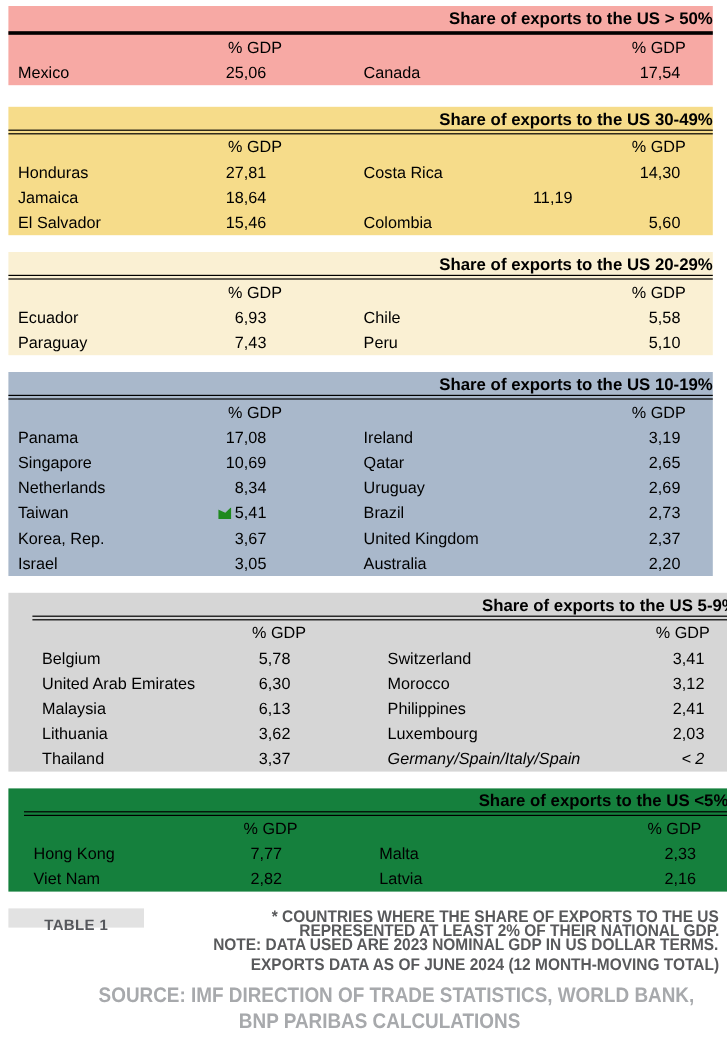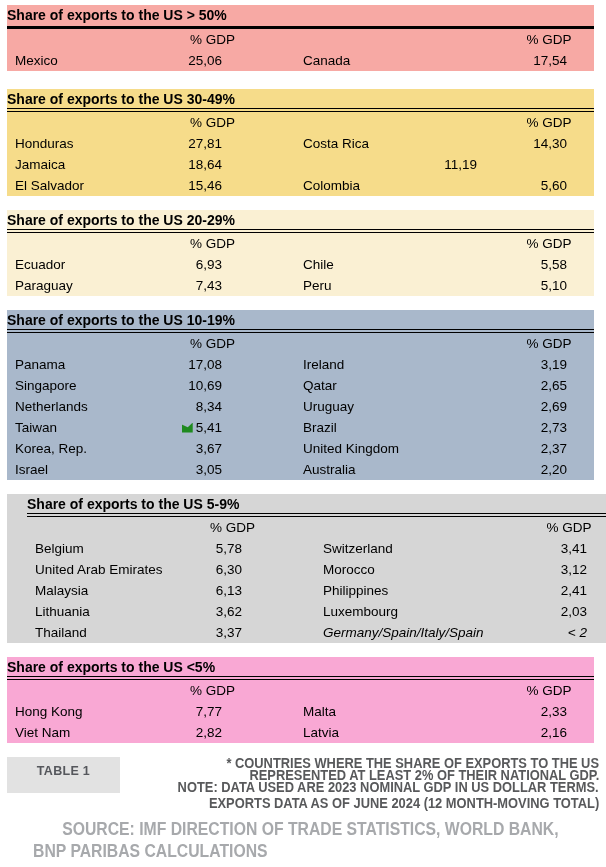--- a/index.html
+++ b/index.html
@@ -5,21 +5,21 @@
   html,body{margin:0;padding:0;}
   body{
     width:606px;height:867px;background:#ffffff;
     font-family:"Liberation Sans",sans-serif;color:#000;
     overflow:hidden;
   }
   .wrap{padding:5px 7px 0 7px;}
   .section{width:587px;margin-bottom:14px;}
   .section:first-child{margin-bottom:18px;}
   .sec-title{
-    height:23px;line-height:21px;text-align:left;font-weight:bold;
+    height:23px;line-height:21px;text-align:right;font-weight:bold;
     font-size:14px;border-bottom:4px double #000;box-sizing:border-box;
   }
   .sec-title.single{border-bottom:3px solid #000;height:24px;line-height:21px;}
   .grid-row{
     display:grid;grid-template-columns:148px 115px 234px 90px;
     height:21px;line-height:21px;font-size:13.5px;
   }
   .cell{white-space:nowrap;overflow:visible;}
   .country1{padding-left:8px;text-align:left;}
   .country2{padding-left:33px;text-align:left;}
@@ -27,30 +27,30 @@
   .val2{text-align:right;padding-right:27px;}
   .hdr{text-align:center;font-weight:normal;}
   .italic{font-style:italic;}
   .flag-icon{
     display:inline-block;width:11px;height:10px;margin-right:3px;
     background:#1F8A1F;
     clip-path:polygon(0 100%, 0 20%, 55% 48%, 100% 0, 100% 100%, 55% 100%);
   }
   .footer{display:flex;align-items:flex-start;margin-top:7px;}
   .table-label{
-    width:113px;height:36px;background:#E2E2E2;color:#55575C;
+    width:113px;height:16px;background:#E2E2E2;color:#55575C;
     font-weight:bold;font-size:12.5px;text-align:center;line-height:28px;
     letter-spacing:0.3px;flex-shrink:0;
   }
   .notes{flex:1;text-align:right;color:#58595B;font-size:14px;font-weight:bold;line-height:12px;}
   .note-line{display:inline-block;transform:scaleX(0.92);transform-origin:100% 50%;white-space:nowrap;}
   .note-line-wrap{display:block;}
   .note-gap{margin-top:4px;}
   .source{
-    text-align:left;color:#A7A9AC;font-size:17.5px;font-weight:bold;
+    text-align:center;color:#A7A9AC;font-size:17.5px;font-weight:bold;
     line-height:22px;margin-top:9px;
   }
   .source-line{display:inline-block;transform:scaleX(0.9);transform-origin:100% 50%;white-space:nowrap;}
   .source-line-wrap{display:block;}
 </style>
 </head>
 <body>
 
 <div class="wrap">
 
@@ -229,21 +229,21 @@
         </div>
         <div class="grid-row">
           <div class="cell country1">Thailand</div>
           <div class="cell val1">
             <span>3,37</span>
           </div>
           <div class="cell country2 italic">Germany/Spain/Italy/Spain</div>
           <div class="cell val2 italic">&lt; 2</div>
         </div>
       </div>
-      <div class="section" style="background: #f9a8d4;">
+      <div class="section" style="background: #15803d; padding-left: 13px;">
         <div class="sec-title">Share of exports to the US &lt;5%</div>
         <div class="grid-row">
           <div class="cell country1"></div>
           <div class="cell hdr">% GDP</div>
           <div class="cell country2"></div>
           <div class="cell hdr">% GDP</div>
         </div>
         <div class="grid-row">
           <div class="cell country1">Hong Kong</div>
           <div class="cell val1">

